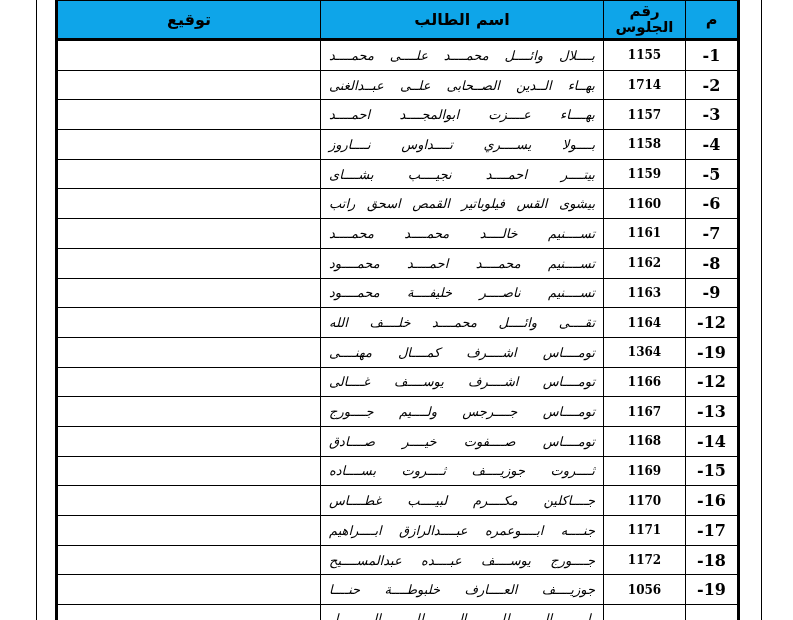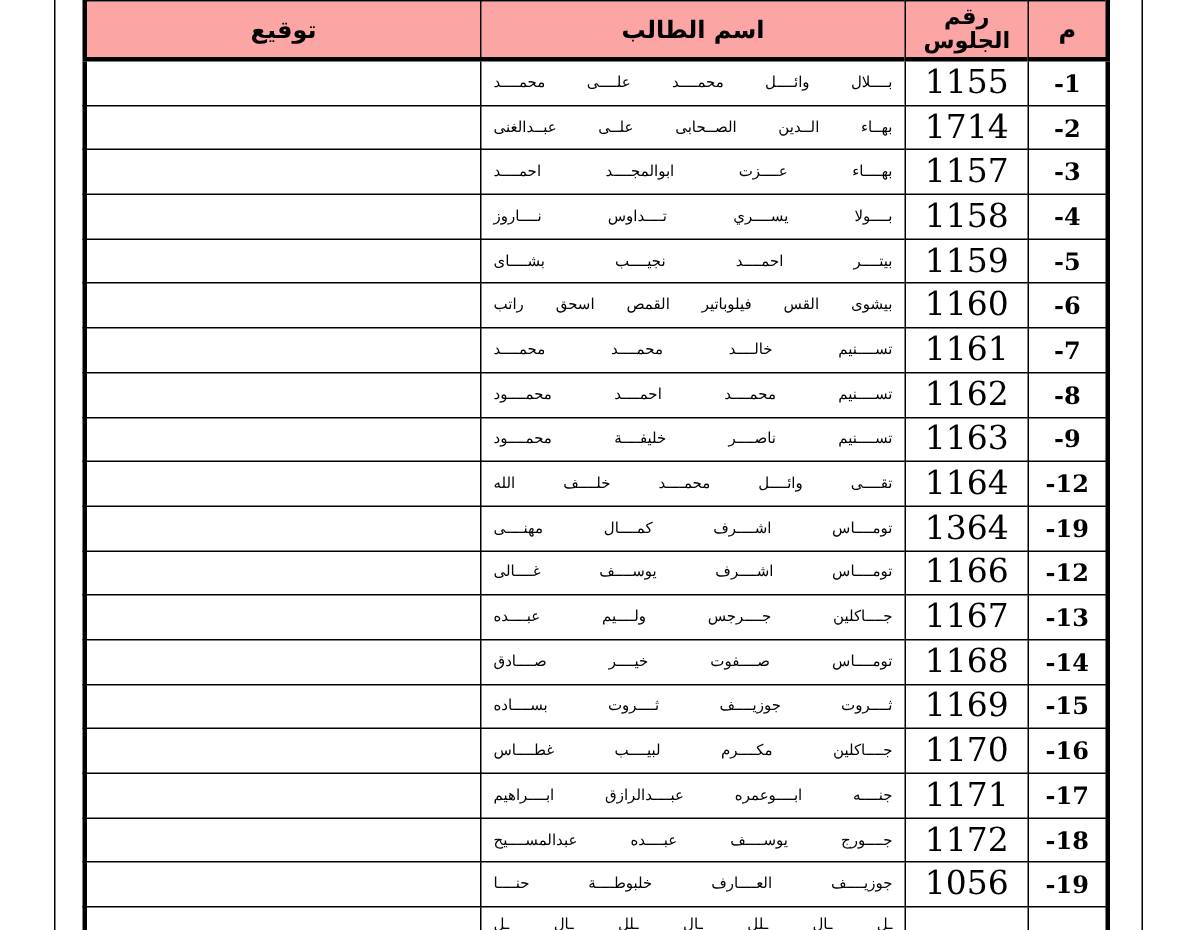--- a/index.html
+++ b/index.html
@@ -36,21 +36,21 @@
     direction: rtl;
     border-left: 3px solid #000000;
     border-right: 3px solid #000000;
   }
   col.c-serial    { width: 53px; }
   col.c-seat      { width: 82px; }
   col.c-name      { width: 283px; }
   col.c-signature { width: 264px; }
 
   th {
-    background: #fca5a5;
+    background: #0ea5e9;
     border: 1px solid #000000;
     border-bottom: 3px solid #000000;
     height: 37px;
     font-weight: bold;
     font-size: 16px;
     text-align: center;
     vertical-align: middle;
     padding: 0;
   }
   th .stack { line-height: 1.05; font-size: 15px; }
@@ -67,28 +67,29 @@
     direction: ltr;
     text-align: center;
     font-family: "DejaVu Serif", serif;
     font-weight: bold;
     font-size: 16px;
   }
   td.seat-cell {
     direction: ltr;
     text-align: center;
     font-family: "DejaVu Serif", serif;
-    font-weight: normal;
-    font-size: 22px;
+    font-weight: bold;
+    font-size: 12px;
   }
   td.name-cell {
-    font-size: 10px;
+    font-size: 13px;
     text-align: justify;
     text-align-last: justify;
     padding: 0 8px;
+    font-style: italic;
   }
   td.signature-cell { background: #ffffff; }
 
   tr.partial-row td {
     height: 30px;
     border-bottom: none;
     vertical-align: top;
   }
   tr.partial-row td.name-cell {
     padding-top: 6px;
@@ -189,21 +190,21 @@
         </tr>
         <tr>
           <td class="serial-cell">-12</td>
           <td class="seat-cell">1166</td>
           <td class="name-cell">تومــــاس اشــــرف يوســــف غــــالى</td>
           <td class="signature-cell"></td>
         </tr>
         <tr>
           <td class="serial-cell">-13</td>
           <td class="seat-cell">1167</td>
-          <td class="name-cell">جــــاكلين جــــرجس ولــــيم عبــــده</td>
+          <td class="name-cell">تومــــاس جــــرجس ولــــيم جــــورج</td>
           <td class="signature-cell"></td>
         </tr>
         <tr>
           <td class="serial-cell">-14</td>
           <td class="seat-cell">1168</td>
           <td class="name-cell">تومــــاس صــــفوت خيــــر صــــادق</td>
           <td class="signature-cell"></td>
         </tr>
         <tr>
           <td class="serial-cell">-15</td>

